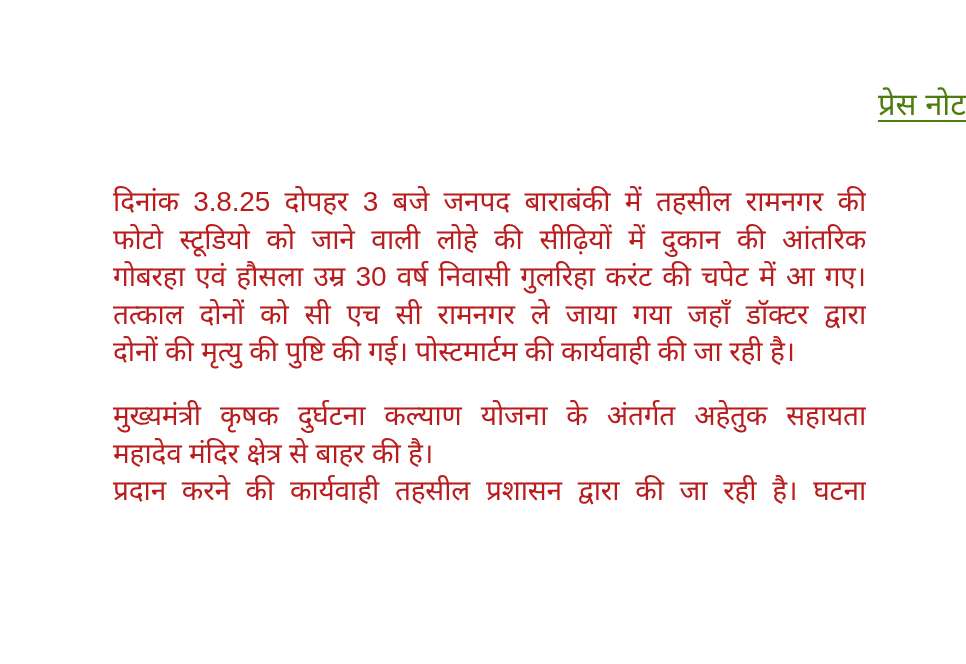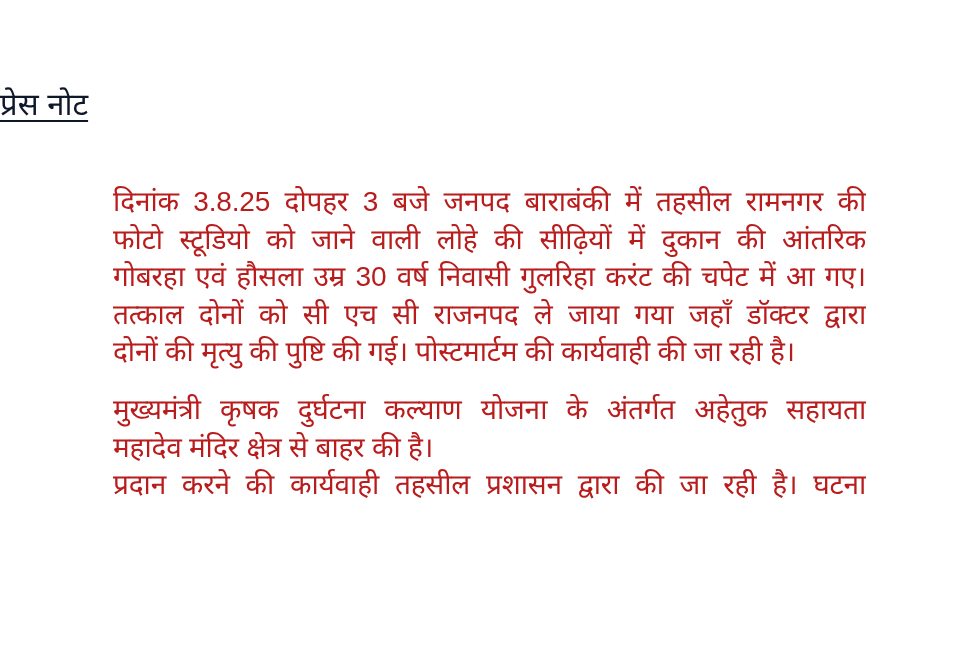--- a/index.html
+++ b/index.html
@@ -15,41 +15,41 @@
     color: #1b1b1b;
     font-family: "Liberation Sans", "DejaVu Sans", sans-serif;
     overflow: hidden;
   }
   .doc-title {
     position: absolute;
     top: 86px;
     left: 0;
     width: 100%;
     margin: 0;
-    text-align: left;
+    text-align: right;
     font-size: 31px;
     font-weight: 500;
     line-height: 38px;
     text-decoration: underline;
     text-underline-offset: 5px;
     text-decoration-thickness: 2px;
-    color: #0f172a;
+    color: #4d7c0f;
   }
   .doc-body {
     position: absolute;
     left: 113px;
     top: 183px;
     width: 753px;
   }
   .para {
     margin: 0;
     padding: 0;
   }
   .para + .para {
-    margin-top: 20px;
+    margin-top: 26px;
   }
   .text-line {
     font-size: 28px;
     line-height: 37.6px;
     height: 37.6px;
     overflow: hidden;
     color: #b91c1c;
     text-align: justify;
     text-align-last: justify;
     letter-spacing: -0.2px;
@@ -65,21 +65,21 @@
 <div class="page">
 
   <h1 class="doc-title">प्रेस नोट</h1>
 
   <div class="doc-body">
 
     <div class="para">
       <div class="text-line">दिनांक 3.8.25 दोपहर 3 बजे जनपद बाराबंकी में तहसील रामनगर की</div>
       <div class="text-line">फोटो स्टूडियो को जाने वाली लोहे की सीढ़ियों में दुकान की आंतरिक</div>
       <div class="text-line">गोबरहा एवं हौसला उम्र 30 वर्ष निवासी गुलरिहा करंट की चपेट में आ गए।</div>
-      <div class="text-line">तत्काल दोनों को सी एच सी राजनपद ले जाया गया जहाँ डॉक्टर द्वारा</div>
+      <div class="text-line">तत्काल दोनों को सी एच सी रामनगर ले जाया गया जहाँ डॉक्टर द्वारा</div>
       <div class="text-line end">दोनों की मृत्यु की पुष्टि की गई। पोस्टमार्टम की कार्यवाही की जा रही है।</div>
     </div>
 
     <div class="para">
       <div class="text-line">मुख्यमंत्री कृषक दुर्घटना कल्याण योजना के अंतर्गत अहेतुक सहायता</div>
       <div class="text-line end">महादेव मंदिर क्षेत्र से बाहर की है।</div>
       <div class="text-line">प्रदान करने की कार्यवाही तहसील प्रशासन द्वारा की जा रही है। घटना</div>
     </div>
 
   </div>

